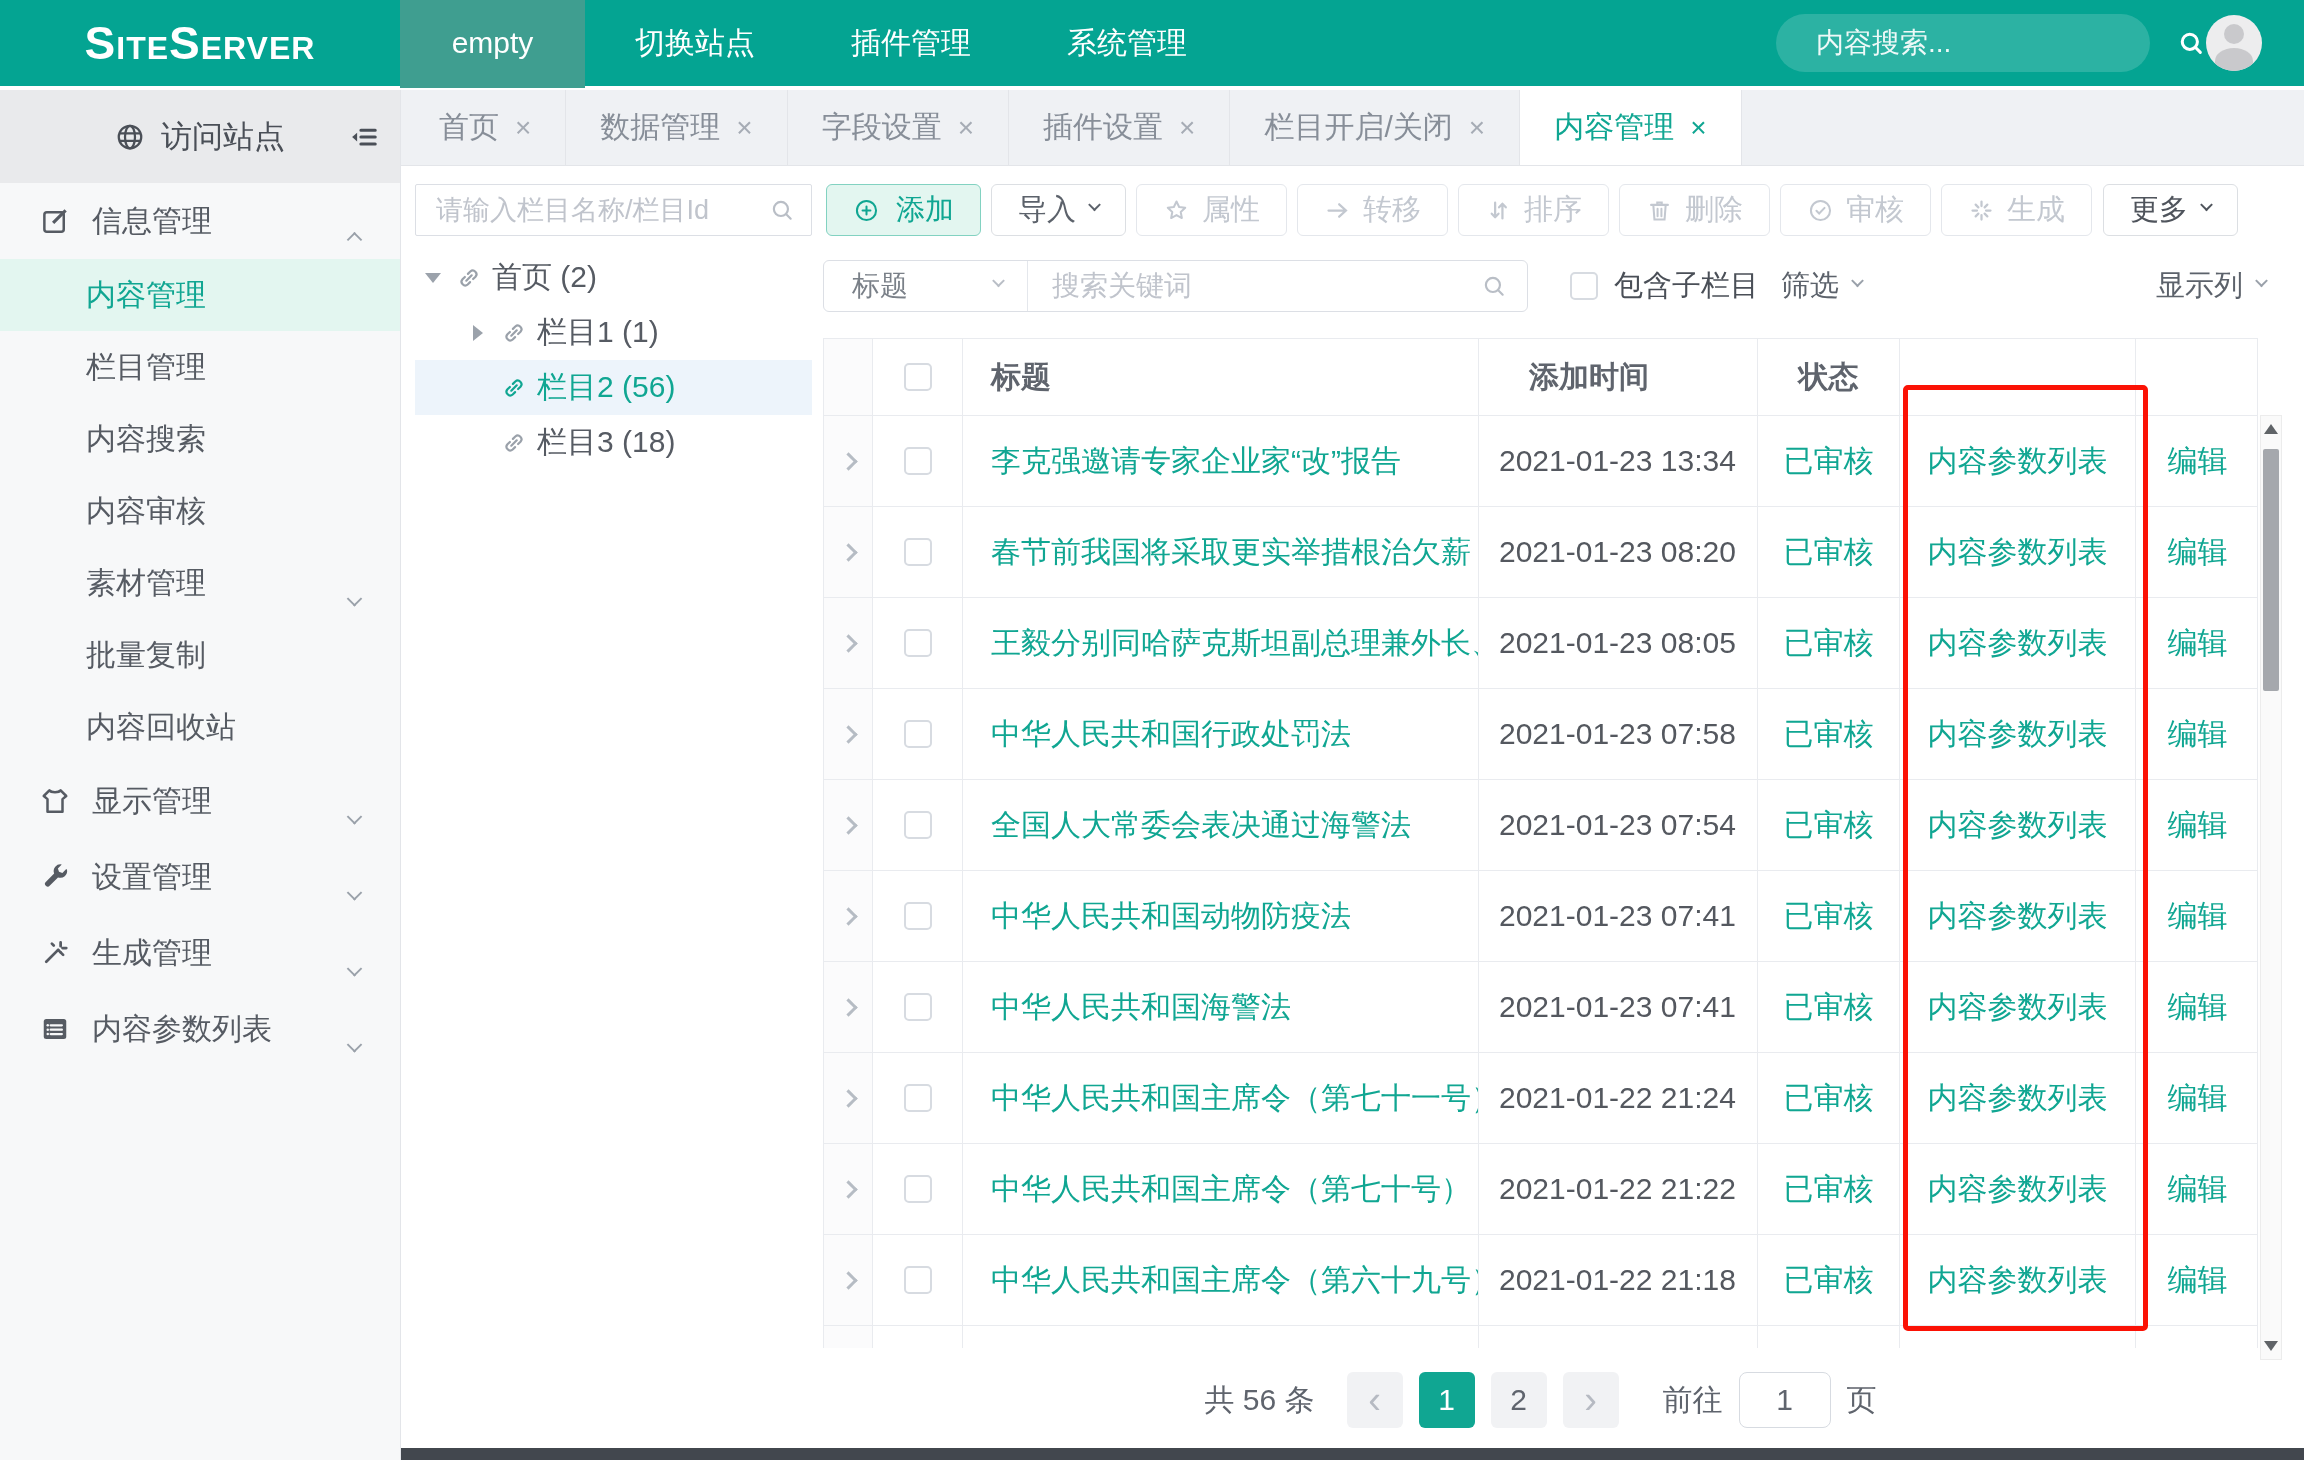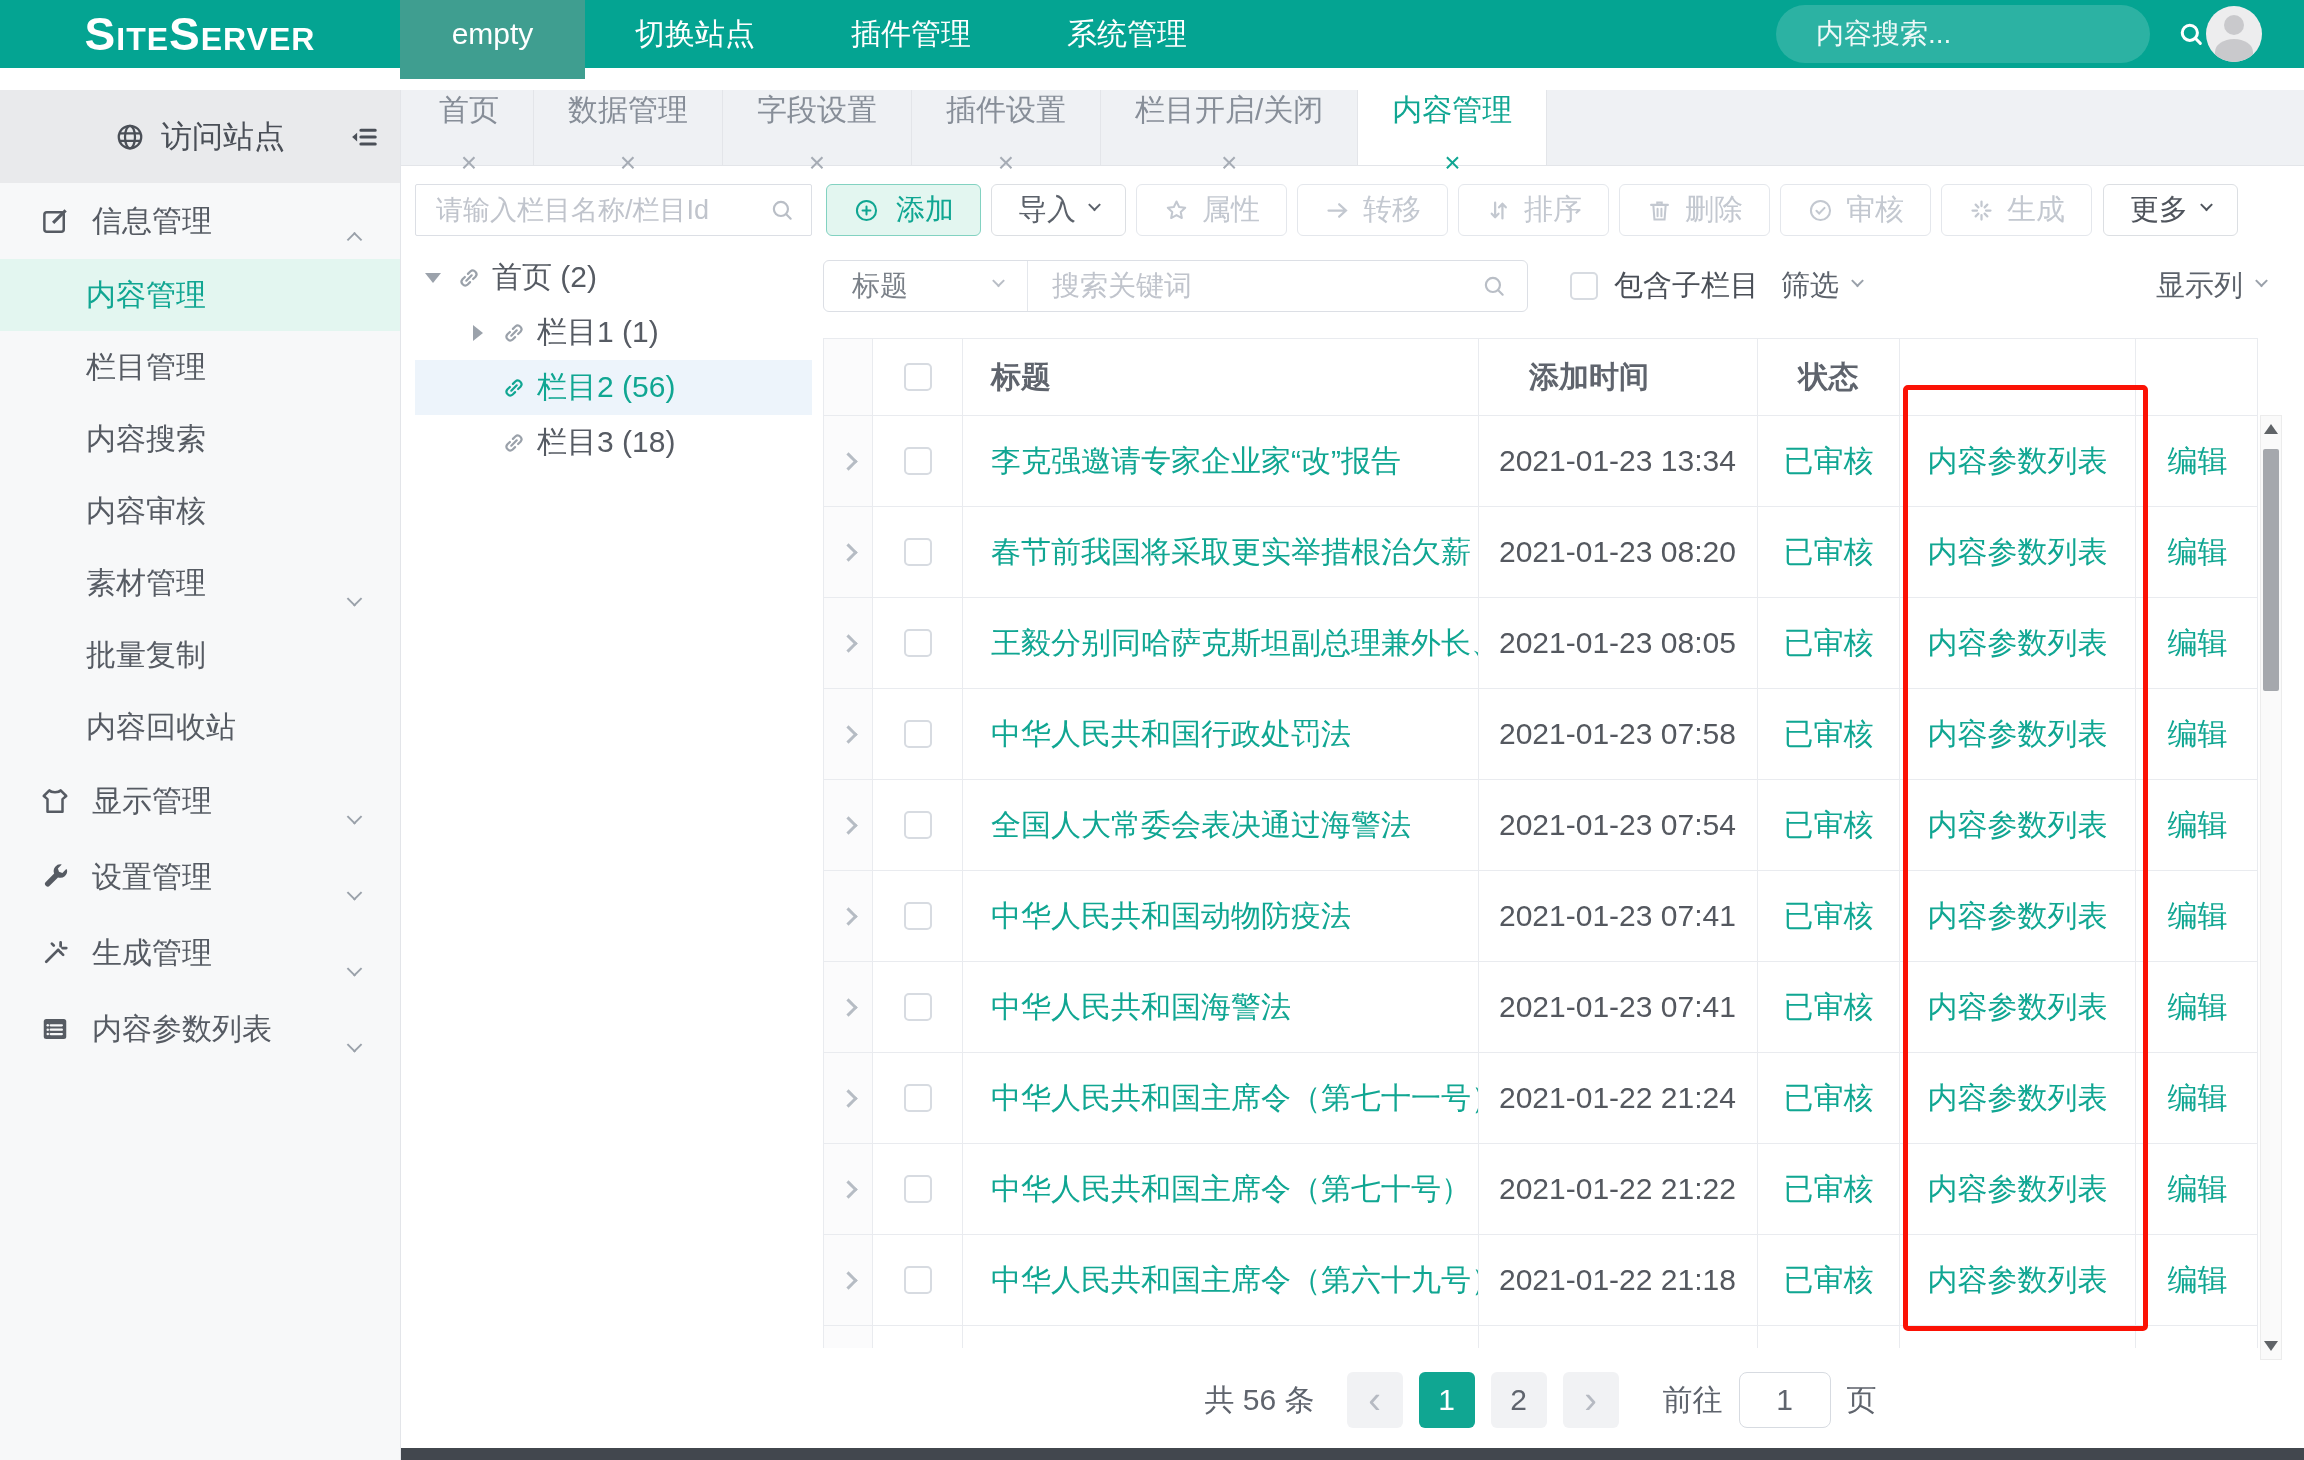--- a/index.html
+++ b/index.html
@@ -14,21 +14,21 @@
     --dis:#c3c8d0;
     --line:#e3e5e9;
     --tline:#e9ebef;
     --red:#fb1205;
   }
   *{margin:0;padding:0;box-sizing:border-box;font-family:"Liberation Sans","DejaVu Sans",sans-serif;}
   body{width:2304px;height:1460px;overflow:hidden;background:#fff;}
   .page{position:relative;width:2304px;height:1460px;}
 
   
-  .topbar{position:absolute;left:0;top:0;width:100%;height:68px;background:var(--teal);display:flex;align-items:center;z-index:20;}
+  .topbar{position:absolute;left:0;top:0;width:100%;height:86px;background:var(--teal);display:flex;align-items:center;z-index:20;}
   .logo{width:400px;display:flex;justify-content:center;color:#fff;font-size:46px;font-weight:700;font-variant:small-caps;letter-spacing:1px;}
   .site-tab{width:185px;height:90px;background:var(--teal-dark);color:#fff;font-size:30px;display:flex;align-items:center;justify-content:center;}
   .topmenu{display:flex;gap:96px;margin-left:50px;}
   .topmenu a{color:#fff;font-size:30px;text-decoration:none;}
   .topsearch{margin-left:auto;width:374px;height:58px;border-radius:29px;background:rgba(255,255,255,.16);display:flex;align-items:center;padding:0 30px 0 40px;margin-right:56px;}
   .topsearch input{flex:1;background:transparent;border:none;outline:none;color:#fff;font-size:28px;}
   .topsearch input::placeholder{color:rgba(255,255,255,.92);}
   .avatar{width:56px;height:56px;border-radius:50%;background:#ededee;margin-right:42px;position:relative;overflow:hidden;flex:none;}
   .avatar .head{position:absolute;left:18px;top:9px;width:20px;height:20px;border-radius:50%;background:#c9c9cc;}
   .avatar .body{position:absolute;left:9px;top:33px;width:38px;height:26px;border-radius:50% 50% 0 0;background:#c9c9cc;}
@@ -42,21 +42,21 @@
   .sitem{height:72px;display:flex;align-items:center;padding-left:86px;color:var(--txt);font-size:30px;position:relative;cursor:pointer;}
   .sitem.active{background:var(--primary-bg);color:var(--primary);}
   .side-chev{position:absolute;right:40px;top:50%;}
   .chev{display:inline-block;width:11px;height:11px;border-right:2.5px solid currentColor;border-bottom:2.5px solid currentColor;transform:rotate(45deg) translate(-4px,-4px);}
   .chev.up{transform:rotate(-135deg) translate(2px,2px);}
   .side-chev .chev{color:#9aa1aa;}
 
   
   .main{position:absolute;left:401px;top:90px;right:0;bottom:0;background:#fff;}
   .tabbar{position:absolute;left:0;top:0;right:0;height:76px;background:#eff1f4;border-bottom:1px solid var(--line);display:flex;padding-left:4px;}
-  .tab{display:flex;align-items:center;gap:16px;padding:0 34px;font-size:30px;color:var(--txt-dim);border-right:1px solid var(--line);cursor:pointer;flex-direction:column;}
+  .tab{display:flex;align-items:center;gap:16px;padding:0 34px;font-size:30px;color:var(--txt-dim);border-right:1px solid var(--line);cursor:pointer;}
   .tab .x{font-size:28px;color:#a6acb5;}
   .tab.active{background:#fff;color:var(--primary);}
   .tab.active .x{color:var(--primary);}
 
   
   .toolrow{position:absolute;left:14px;top:94px;right:66px;height:52px;display:flex;gap:10px;align-items:center;}
   .chsearch{width:397px;height:52px;border:1px solid #dcdfe5;border-radius:2px;display:flex;align-items:center;padding:0 16px 0 20px;margin-right:4px;flex:none;}
   .chsearch input{flex:1;border:none;outline:none;font-size:27px;color:#606266;min-width:0;}
   .chsearch input::placeholder{color:#c0c4cc;}
   .btn{height:52px;border:1px solid #dcdfe3;border-radius:6px;background:#fff;display:flex;align-items:center;justify-content:center;gap:12px;padding:0 26px;font-size:29px;color:#5c626b;cursor:pointer;white-space:nowrap;}

